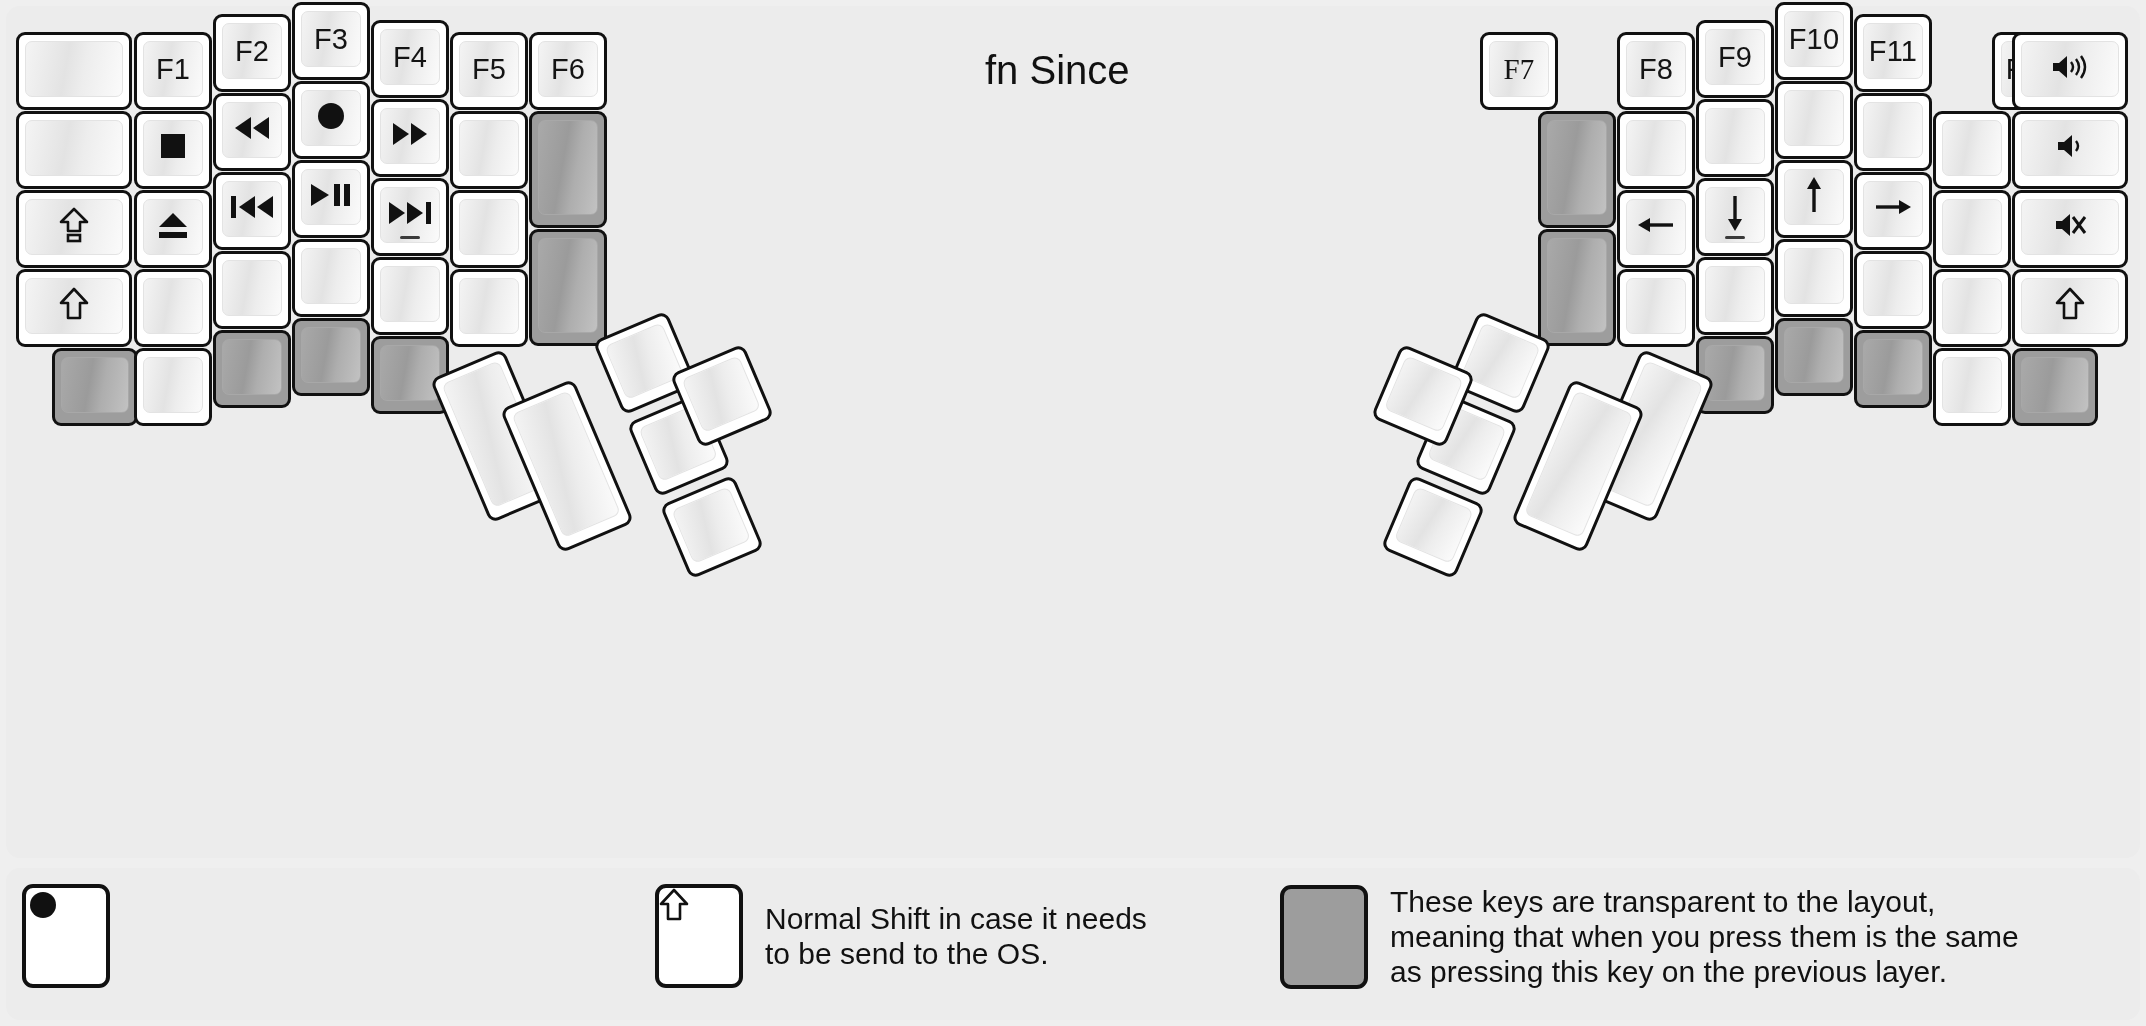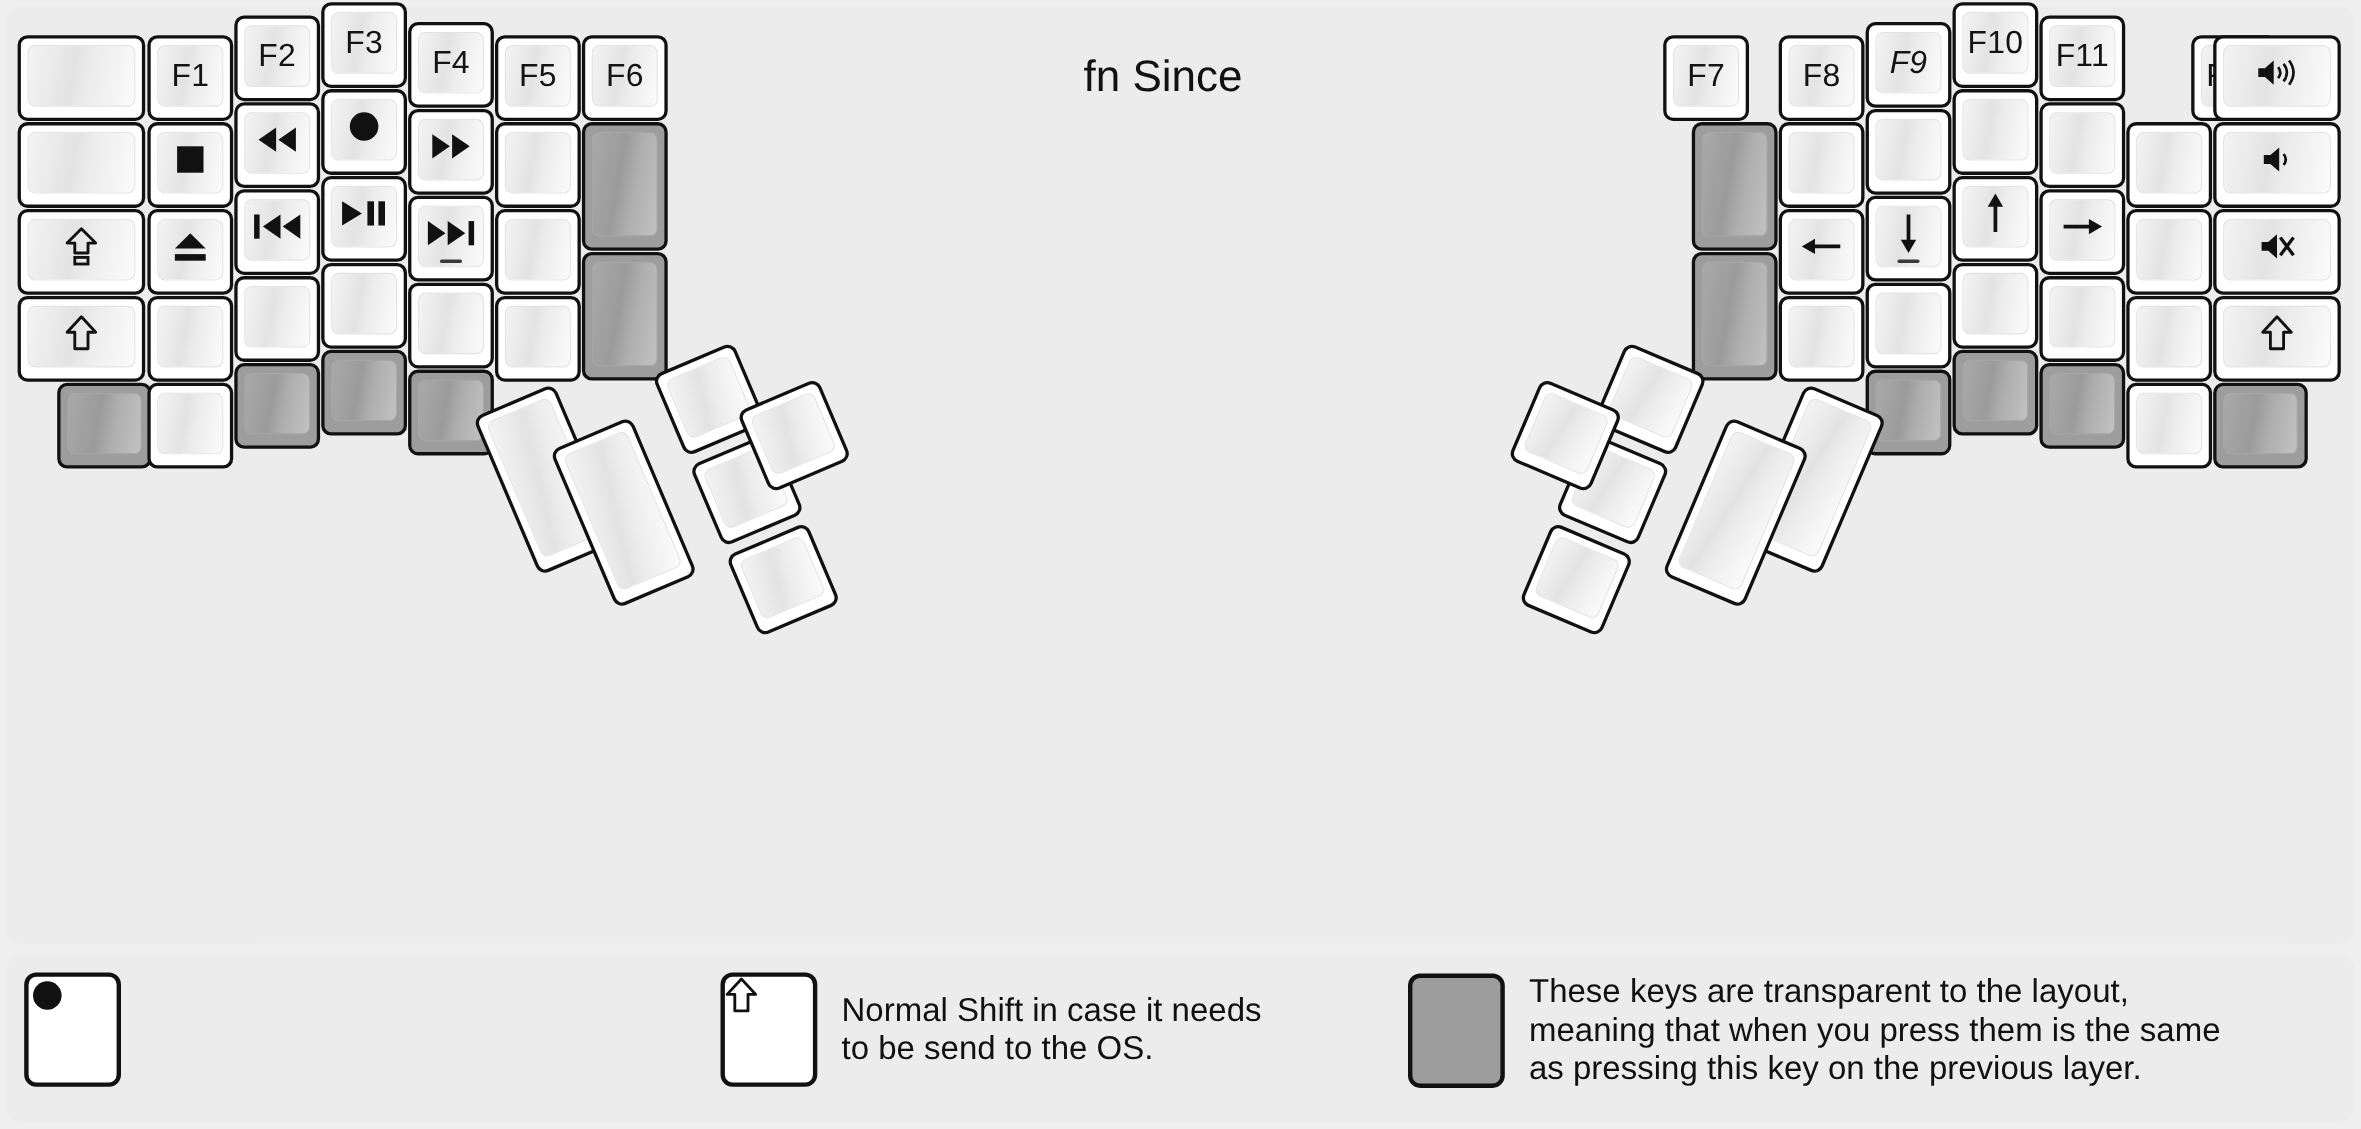--- a/index.html
+++ b/index.html
@@ -248,21 +248,21 @@
         </div>
       </div>
       <div class="key trns" style="left: 529px; top: 111px; width: 78px; height: 117px;">
         <div class="cap"></div>
       </div>
       <div class="key trns" style="left: 529px; top: 229px; width: 78px; height: 117px;">
         <div class="cap"></div>
       </div>
     </div>
   <div id="keys-right">
-      <div class="key" style="left: 1512px; top: 32px; width: 78px; height: 78px;">
+      <div class="key" style="left: 1480px; top: 32px; width: 78px; height: 78px; font-family: Liberation Serif, serif;">
         <div class="cap">
           <span class="lbl">F7</span>
         </div>
       </div>
       <div class="key trns" style="left: 1538px; top: 111px; width: 78px; height: 117px;">
         <div class="cap"></div>
       </div>
       <div class="key trns" style="left: 1538px; top: 229px; width: 78px; height: 117px;">
         <div class="cap"></div>
       </div>
@@ -278,21 +278,21 @@
         <div class="cap">
           <span class="lbl glyph"><svg width="40" height="26" viewBox="0 0 40 26" xmlns="http://www.w3.org/2000/svg">
               <line x1="37" y1="13" x2="7" y2="13" stroke="#111" stroke-width="3.4"></line>
               <polygon points="2,13 14,6 14,20" fill="#111"></polygon>
             </svg></span>
         </div>
       </div>
       <div class="key" style="left: 1617px; top: 269px; width: 78px; height: 78px;">
         <div class="cap"></div>
       </div>
-      <div class="key" style="left: 1696px; top: 20px; width: 78px; height: 78px; font-style: italic;">
+      <div class="key" style="left: 1696px; top: 20px; width: 78px; height: 78px;">
         <div class="cap">
           <span class="lbl">F9</span>
         </div>
       </div>
       <div class="key" style="left: 1696px; top: 99px; width: 78px; height: 78px;">
         <div class="cap"></div>
       </div>
       <div class="key" style="left: 1696px; top: 178px; width: 78px; height: 78px;">
         <div class="cap">
           <span class="lbl glyph"><svg width="26" height="40" viewBox="0 0 26 40" xmlns="http://www.w3.org/2000/svg">

